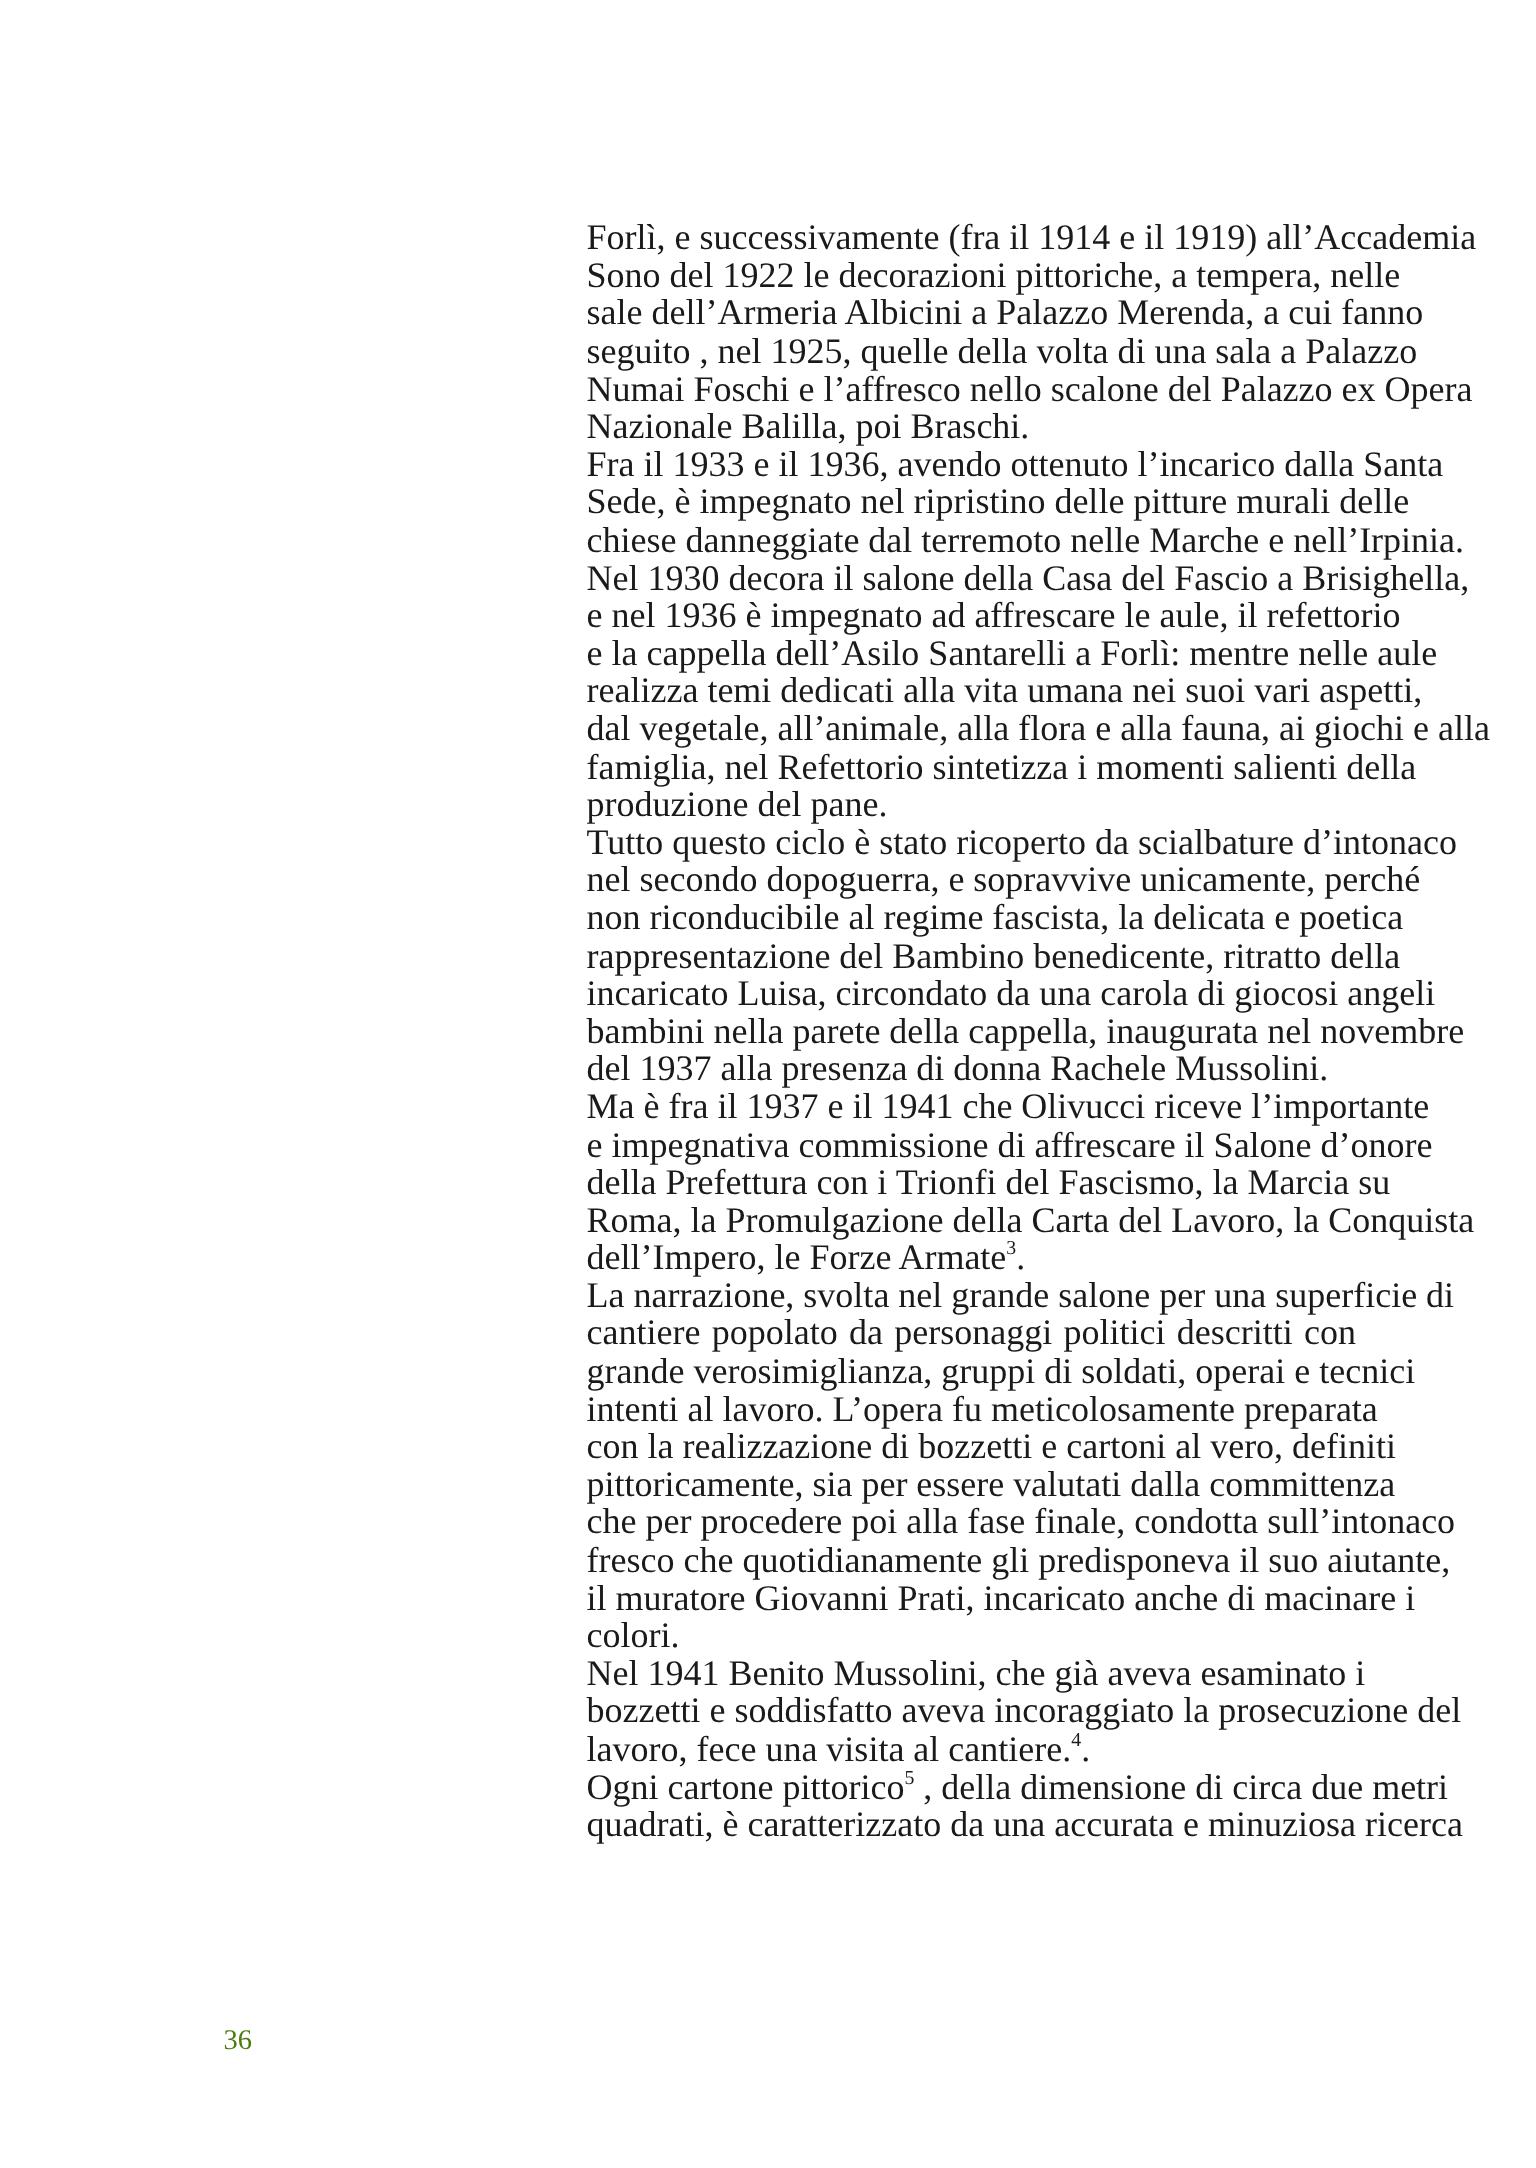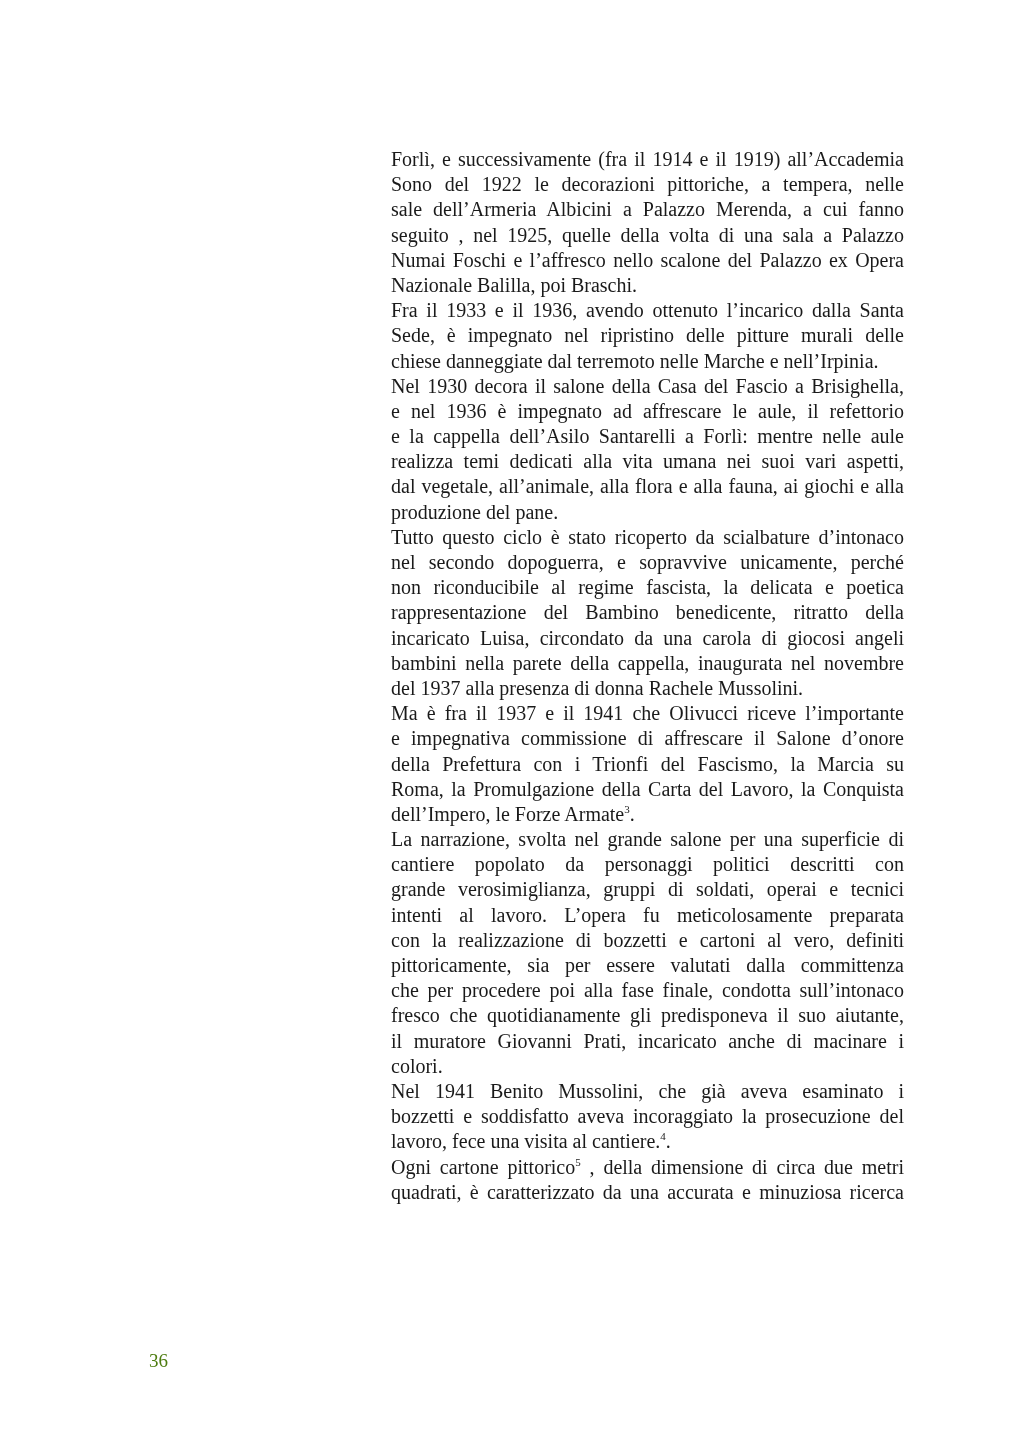--- a/index.html
+++ b/index.html
@@ -3,21 +3,21 @@
 <meta charset="utf-8">
 <style>
   html, body { margin: 0; padding: 0; background: #ffffff; }
   body { width: 1024px; height: 1445px; position: relative; overflow: hidden; }
   .page-body {
     position: absolute;
     left: 391px;
     top: 147px;
     width: 513px;
     font-family: "Liberation Serif", "DejaVu Serif", serif;
-    font-size: 20px;
+    font-size: 24px;
     color: #1a1a1a;
   }
   .line {
     display: block;
     height: 25.2px;
     line-height: 25.2px;
     white-space: nowrap;
     text-align: justify;
     text-align-last: justify;
   }
@@ -54,20 +54,21 @@
     <span class="line">Sede, è impegnato nel ripristino delle pitture murali delle</span>
     <span class="line last">chiese danneggiate dal terremoto nelle Marche e nell’Irpinia.</span>
   </div>
 
   <div>
     <span class="line">Nel 1930 decora il salone della Casa del Fascio a Brisighella,</span>
     <span class="line">e nel 1936 è impegnato ad affrescare le aule, il refettorio</span>
     <span class="line">e la cappella dell’Asilo Santarelli a Forlì: mentre nelle aule</span>
     <span class="line">realizza temi dedicati alla vita umana nei suoi vari aspetti,</span>
     <span class="line">dal vegetale, all’animale, alla flora e alla fauna, ai giochi e alla</span>
+    <span class="line">famiglia, nel Refettorio sintetizza i momenti salienti della</span>
     <span class="line last">produzione del pane.</span>
   </div>
 
   <div>
     <span class="line">Tutto questo ciclo è stato ricoperto da scialbature d’intonaco</span>
     <span class="line">nel secondo dopoguerra, e sopravvive unicamente, perché</span>
     <span class="line">non riconducibile al regime fascista, la delicata e poetica</span>
     <span class="line">rappresentazione del Bambino benedicente, ritratto della</span>
     <span class="line">incaricato Luisa, circondato da una carola di giocosi angeli</span>
     <span class="line">bambini nella parete della cappella, inaugurata nel novembre</span>

